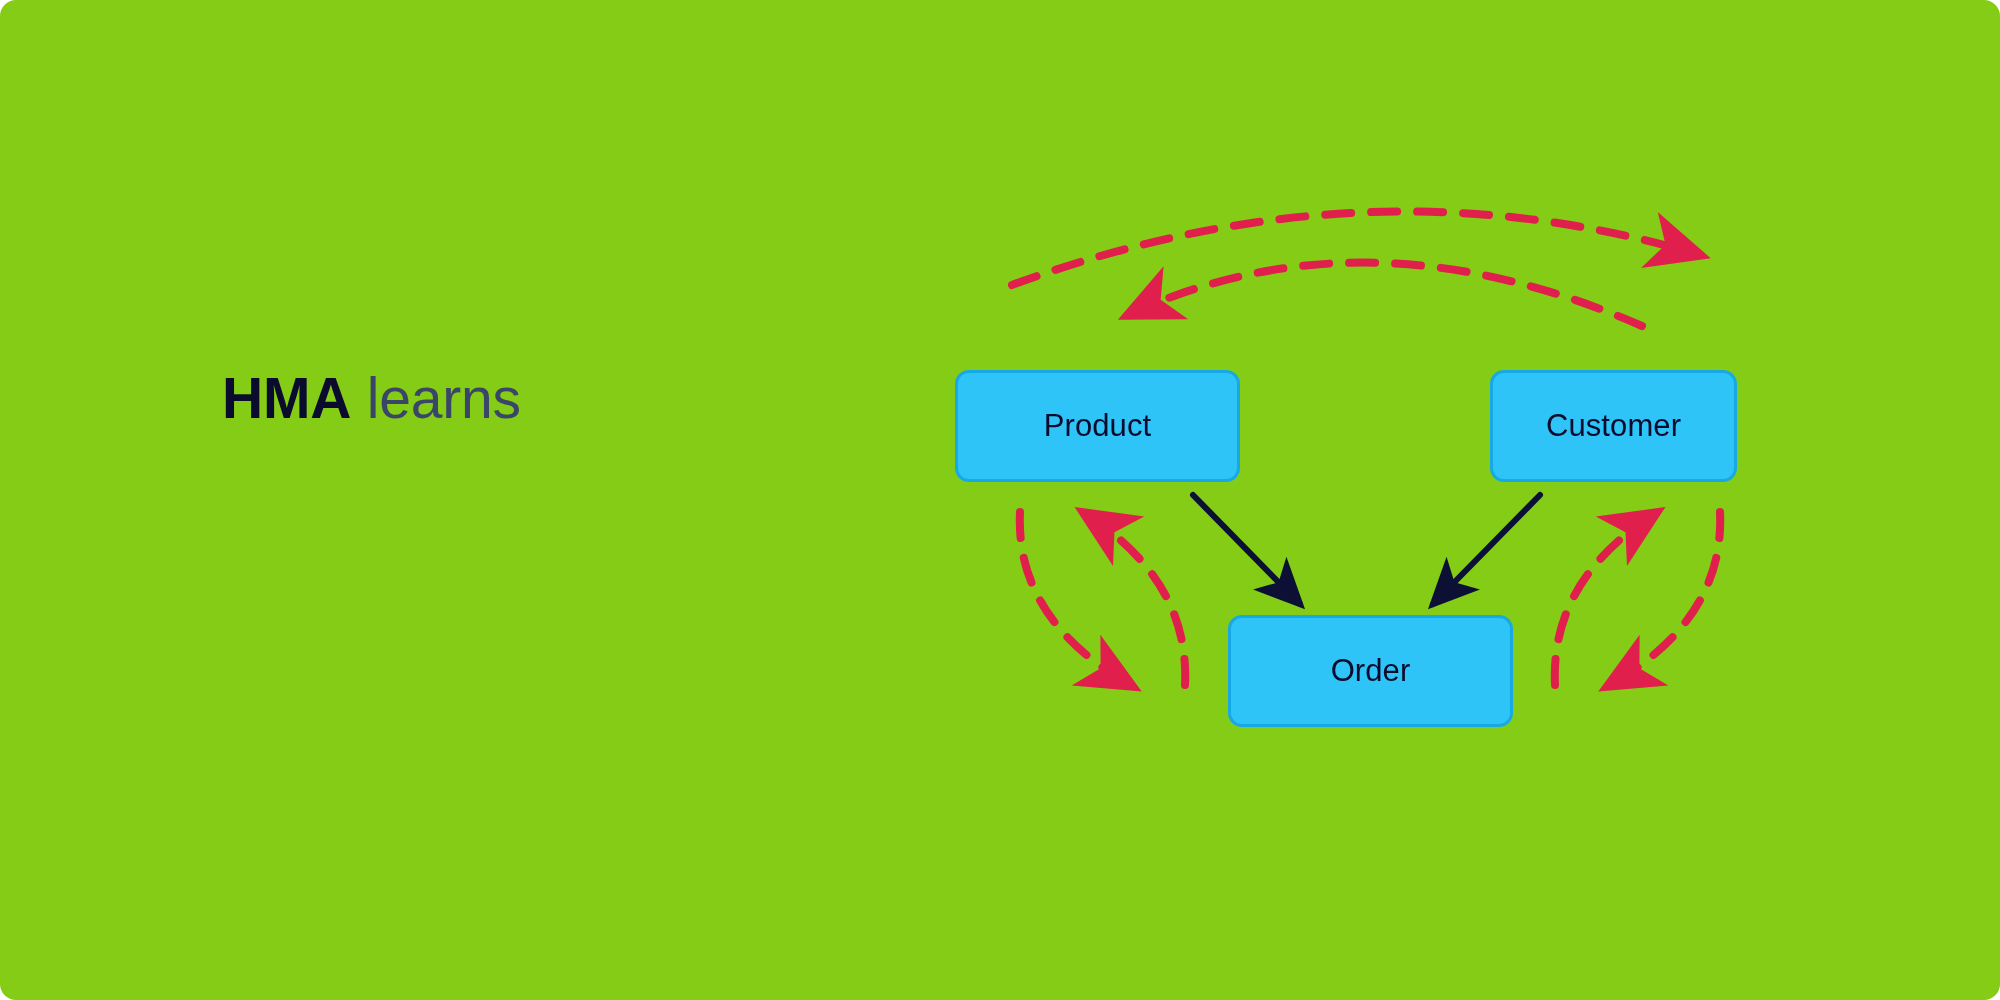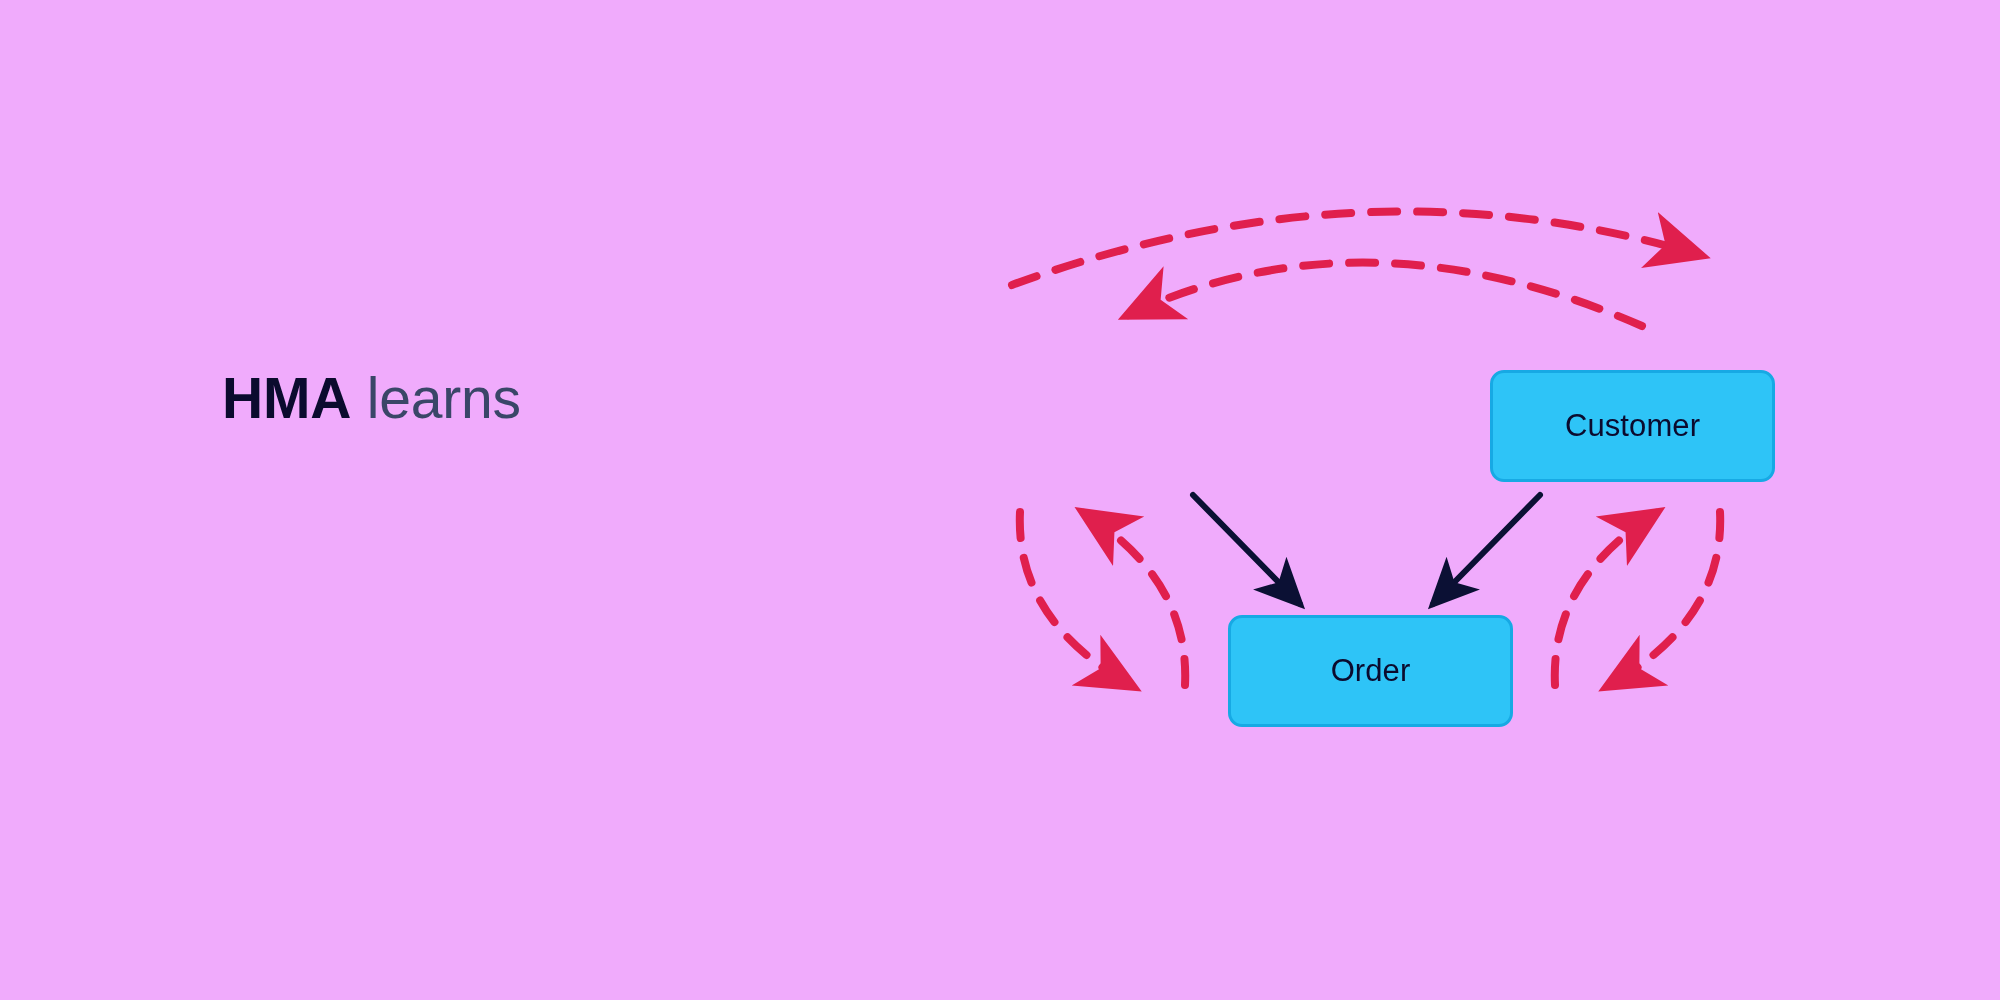--- a/index.html
+++ b/index.html
@@ -12,21 +12,22 @@
     height: 1000px;
     overflow: hidden;
     font-family: "Liberation Sans", sans-serif;
     -webkit-font-smoothing: antialiased;
   }
 
   #canvas {
     position: relative;
     width: 2000px;
     height: 1000px;
-    background: #f0abfc;
+    background: #84cc16;
+    border-radius: 16px;
   }
 
   
   #headline {
     position: absolute;
     left: 222px;
     top: 350px;
     width: 600px;
   }
   .headline-line {
@@ -64,21 +65,21 @@
     border: 3px solid #17a9e4;
     border-radius: 14px;
     display: flex;
     align-items: center;
     justify-content: center;
     color: #0b0b2e;
     font-size: 31px;
     letter-spacing: 0.1px;
   }
   #node-product { left: 55px;  top: 190px; width: 285px; height: 112px; }
-  #node-customer{ left: 590px; top: 190px; width: 285px; height: 112px; }
+  #node-customer{ left: 590px; top: 190px; width: 247px; height: 112px; }
   #node-order   { left: 328px; top: 435px; width: 285px; height: 112px; }
 </style>
 </head>
 <body>
 
 <div id="canvas">
 
   <div id="headline">
     <div class="headline-line"><span class="headline-strong">HMA</span><span> learns</span></div>
   </div>
@@ -105,20 +106,23 @@
 
       <path d="M 285 505 Q 290 400 184 333" stroke="#e01f4d" stroke-width="8" fill="none" stroke-linecap="round" stroke-dasharray="26 20" marker-end="url(#arrow-crimson)"></path>
 
       <path d="M 120 332 Q 115 440 232 506" stroke="#e01f4d" stroke-width="8" fill="none" stroke-linecap="round" stroke-dasharray="26 20" marker-end="url(#arrow-crimson)"></path>
 
       <path d="M 655 505 Q 650 400 756 333" stroke="#e01f4d" stroke-width="8" fill="none" stroke-linecap="round" stroke-dasharray="26 20" marker-end="url(#arrow-crimson)"></path>
 
       <path d="M 820 332 Q 825 440 708 506" stroke="#e01f4d" stroke-width="8" fill="none" stroke-linecap="round" stroke-dasharray="26 20" marker-end="url(#arrow-crimson)"></path>
     </svg>
 
+    <div class="node" id="node-product">
+      <span>Product</span>
+    </div>
 
     <div class="node" id="node-customer">
       <span>Customer</span>
     </div>
 
     <div class="node" id="node-order">
       <span>Order</span>
     </div>
 
   </div>

